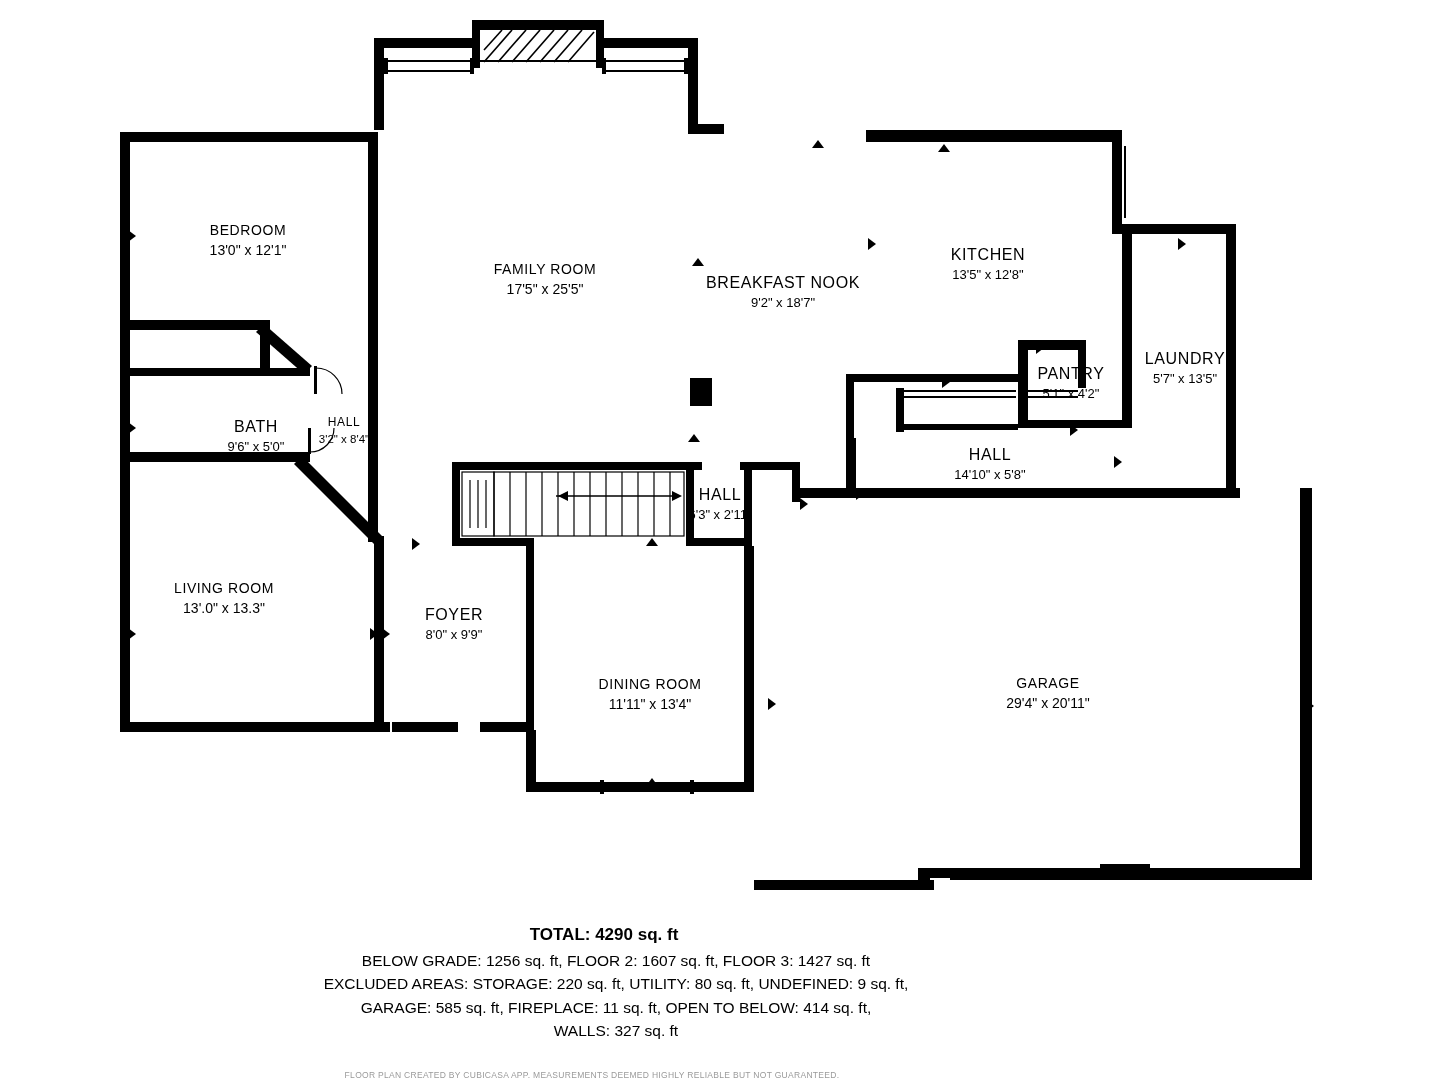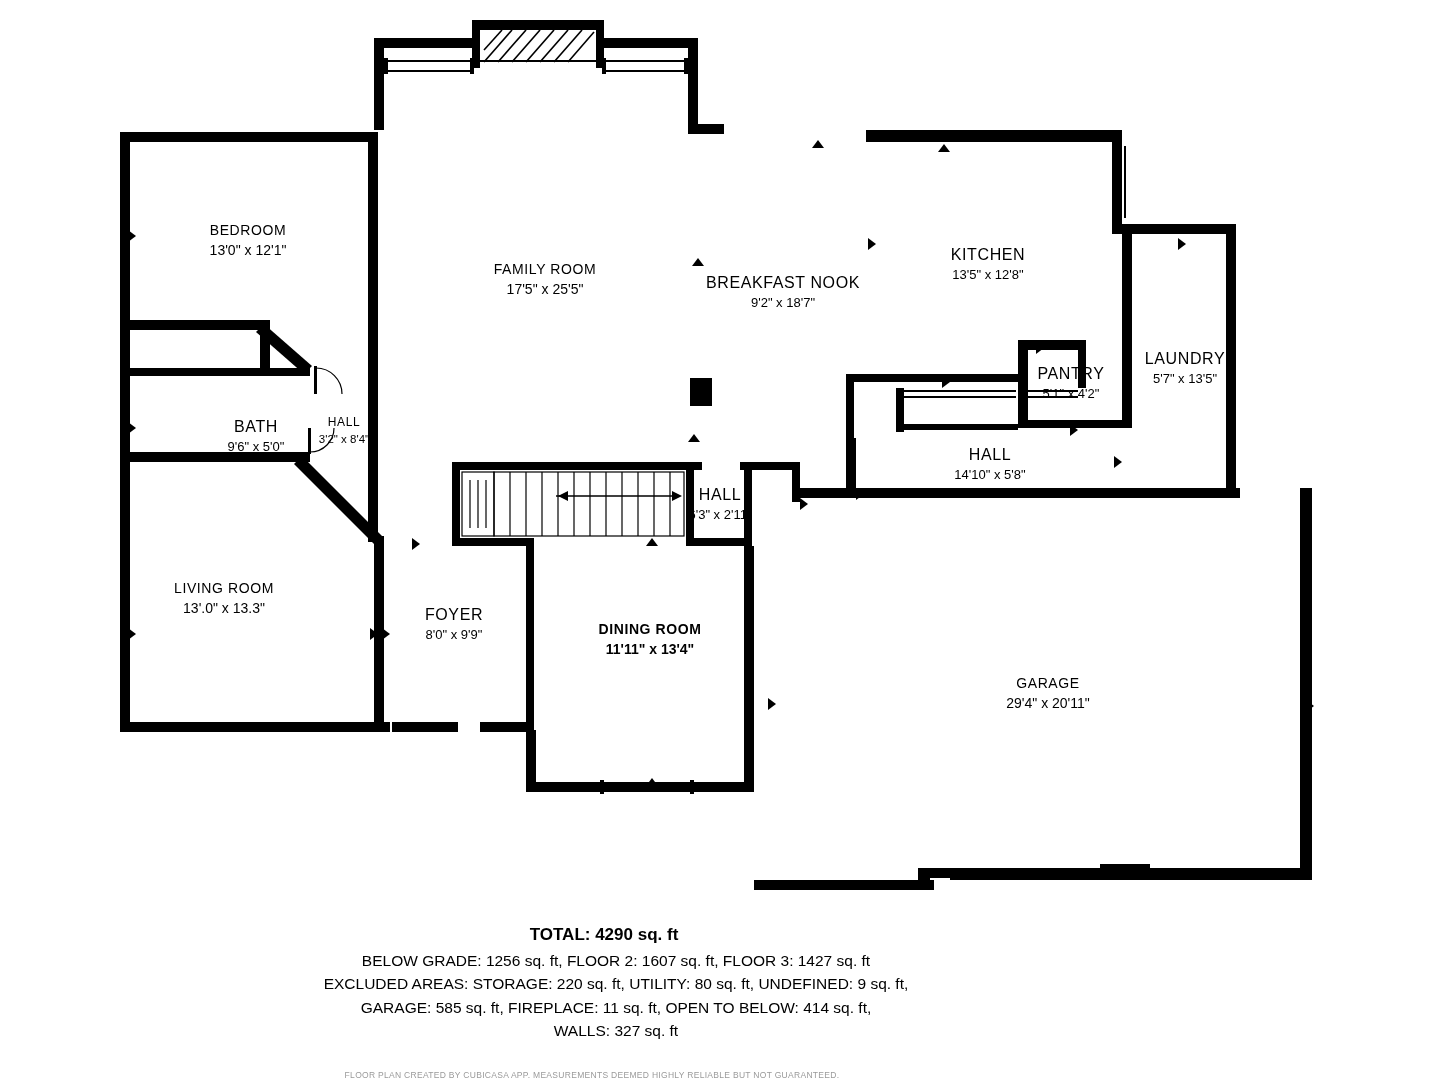--- a/index.html
+++ b/index.html
@@ -324,21 +324,21 @@
     <span class="dims">6'3" x 2'11"</span>
   </div>
   <div class="room-label" style="left:224px; top:598px;">
     <span class="name">LIVING ROOM</span>
     <span class="dims">13'.0" x 13.3"</span>
   </div>
   <div class="room-label small" style="left:454px; top:624px;">
     <span class="name">FOYER</span>
     <span class="dims">8'0" x 9'9"</span>
   </div>
-  <div class="room-label" style="left:650px; top:639px;font-weight:bold;">
+  <div class="room-label" style="left:650px; top:694px;">
     <span class="name">DINING ROOM</span>
     <span class="dims">11'11" x 13'4"</span>
   </div>
   <div class="room-label" style="left:1048px; top:693px;text-align:center;">
     <span class="name">GARAGE</span>
     <span class="dims">29'4" x 20'11"</span>
   </div>
 </div>
 
 <div id="summary">

